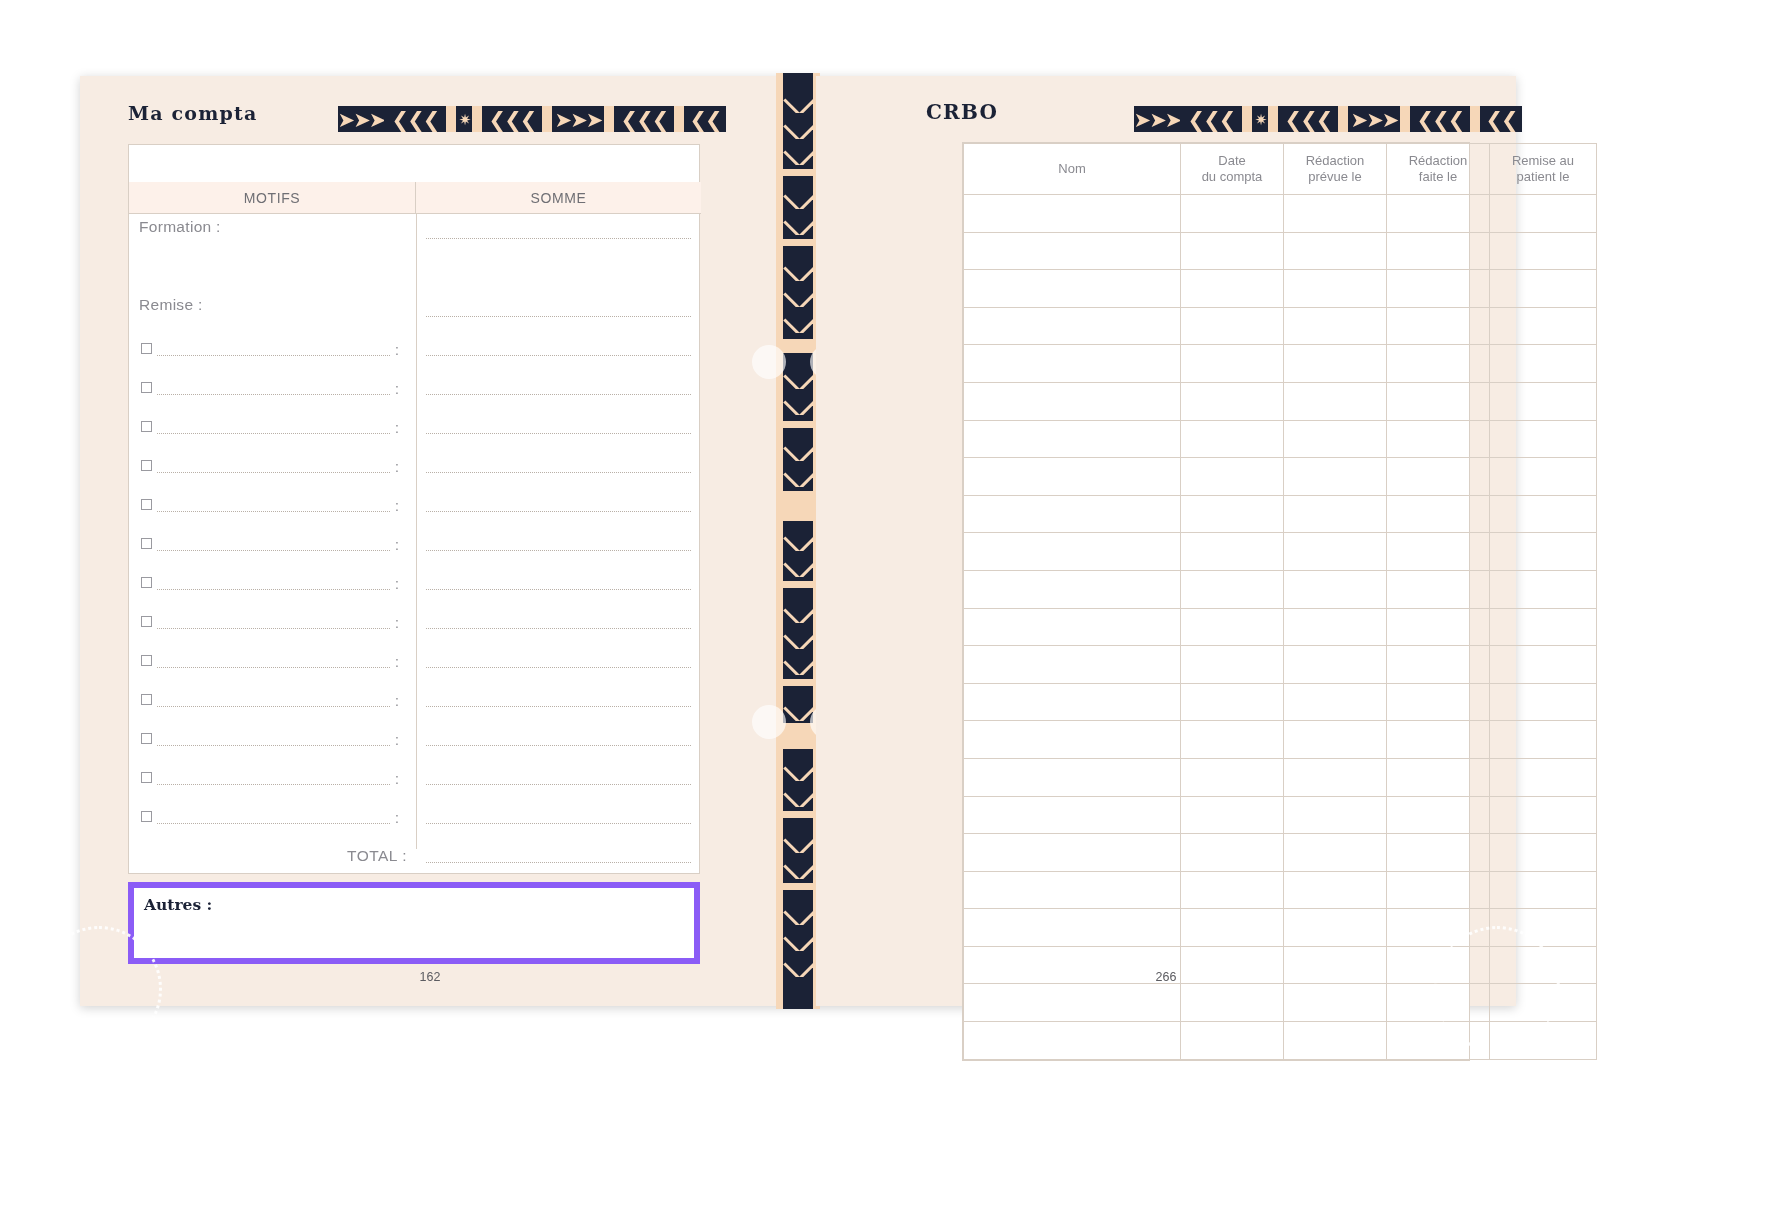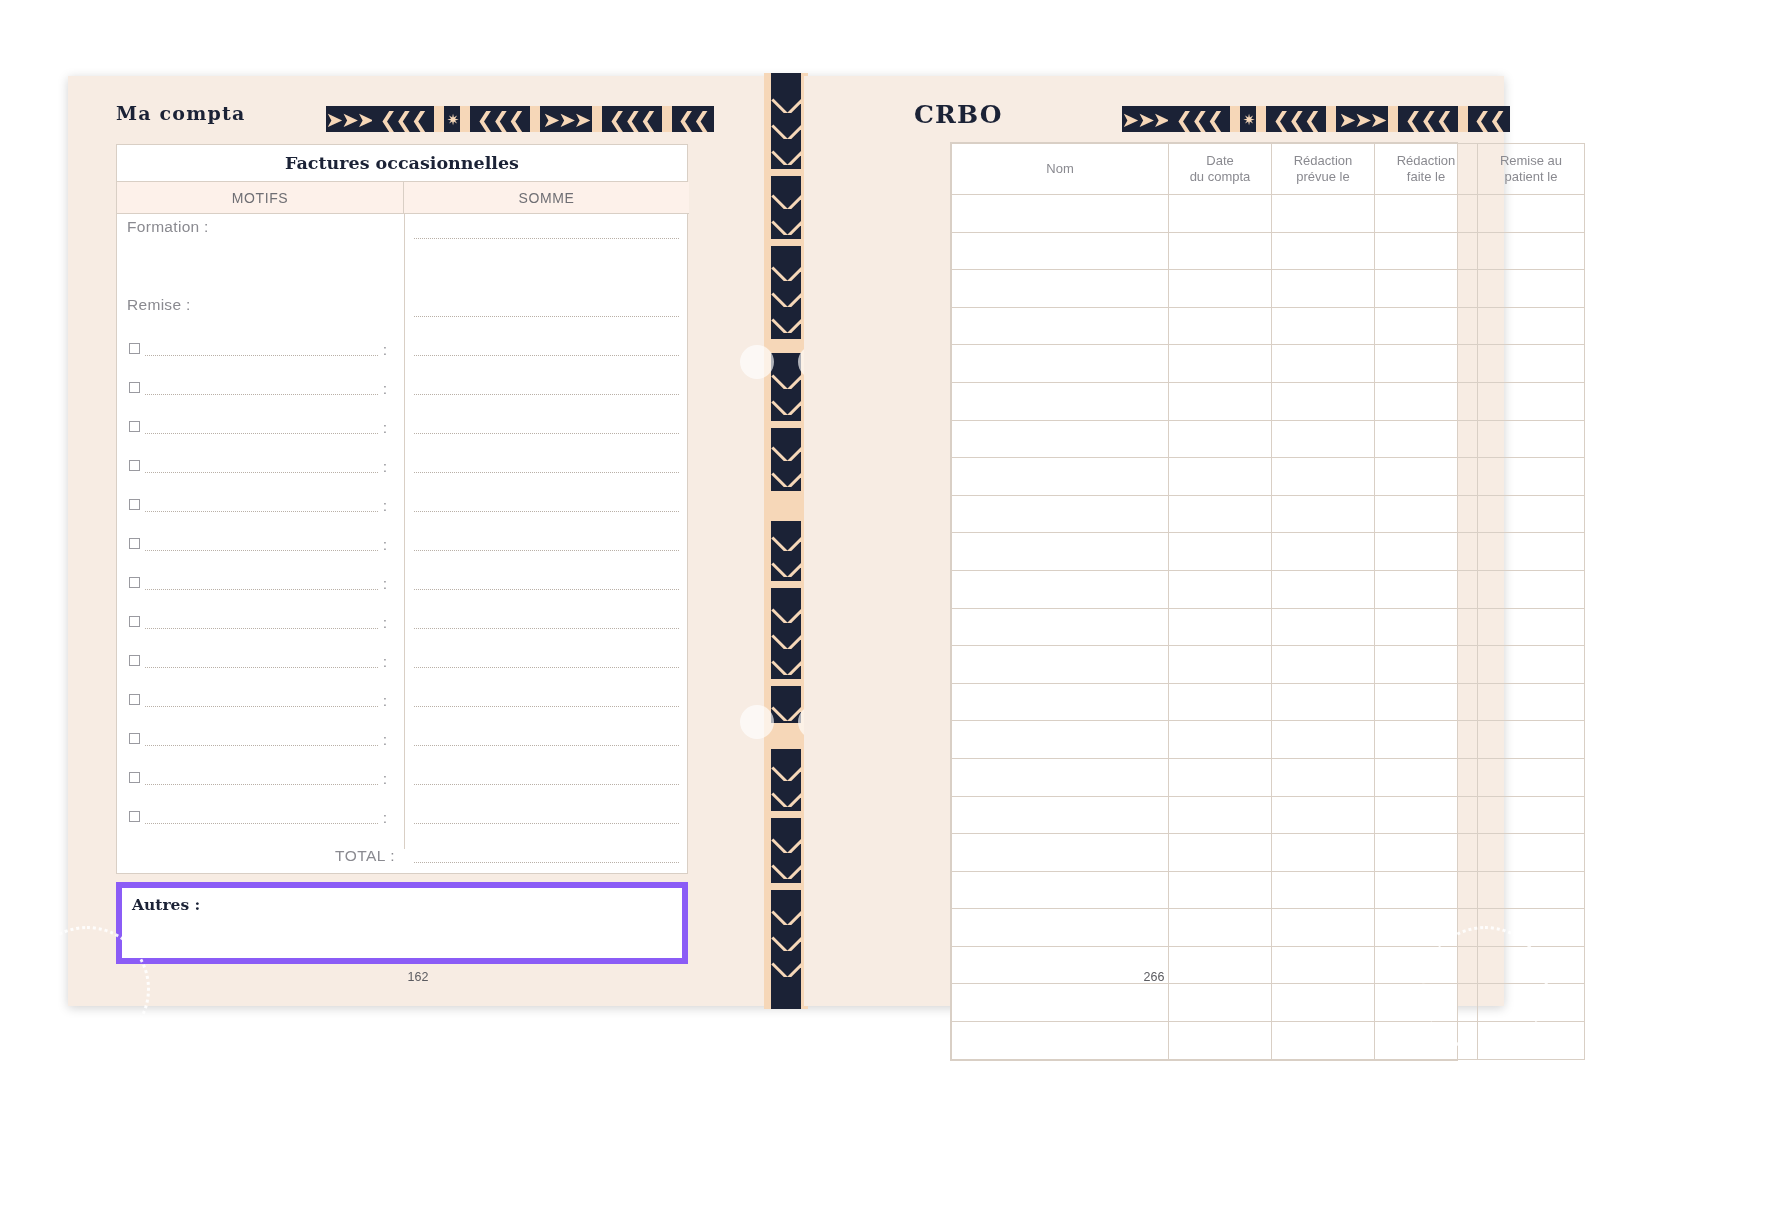--- a/index.html
+++ b/index.html
@@ -10,21 +10,21 @@
   body {
     width: 1768px;
     height: 1224px;
     font-family: "Liberation Sans", sans-serif;
     overflow: hidden;
   }
 
   
   #spread {
     position: absolute;
-    left: 68px;
+    left: 80px;
     top: 76px;
     width: 1436px;
     height: 930px;
     background: #f7ece3;
     box-shadow: 0 2px 10px rgba(0,0,0,0.18);
   }
 
   
   .page {
     position: absolute;
@@ -96,21 +96,21 @@
   
   .page-header {
     position: absolute;
     top: 22px;
     height: 40px;
   }
   .page-title {
     position: absolute;
     top: 0;
     font-family: "DejaVu Serif", serif;
-    font-size: 25px;
+    font-size: 20px;
     font-weight: bold;
     letter-spacing: 1.2px;
     color: #1b2236;
     white-space: nowrap;
   }
   .title-sc { font-size: 19px; }
 
   .deco-band {
     position: absolute;
     top: 8px;
@@ -337,21 +337,20 @@
         <div class="deco-seg deco-peach" style="width:10px;"></div>
         <div class="deco-seg deco-dark" style="width:52px;">➤➤➤</div>
         <div class="deco-seg deco-peach" style="width:10px;"></div>
         <div class="deco-seg deco-dark" style="width:60px;">❮❮❮</div>
         <div class="deco-seg deco-peach" style="width:10px;"></div>
         <div class="deco-seg deco-dark" style="width:42px;">❮❮</div>
       </div>
     </div>
 
     <div id="factures-box">
-      <div id="factures-title">Factures occasionnelles</div>
       <div class="fact-head" id="fact-head-motifs">MOTIFS</div>
       <div class="fact-head" id="fact-head-somme">SOMME</div>
 
       <div id="fact-body">
         <div class="vdiv"></div>
 
         <div class="fact-row" style="top:0px;">
           <div class="lbl-left">Formation :</div>
           <div class="dotline dot-right-full"></div>
         </div>

